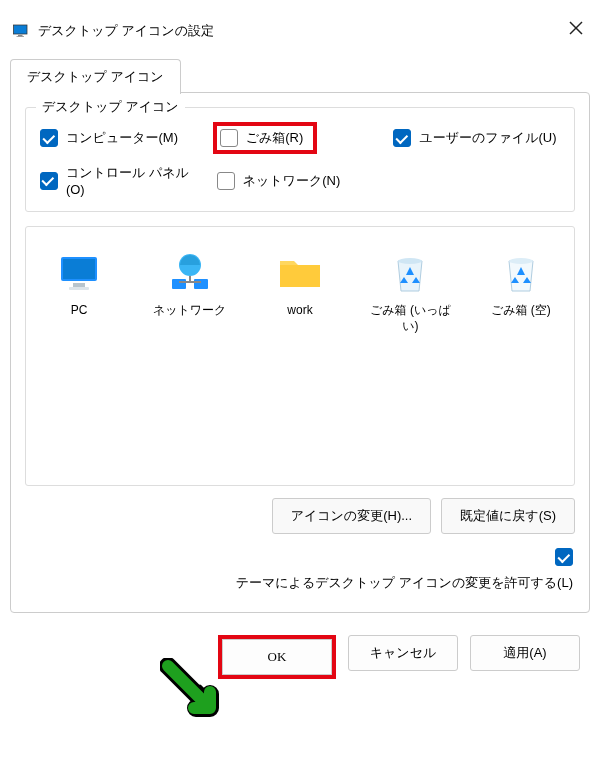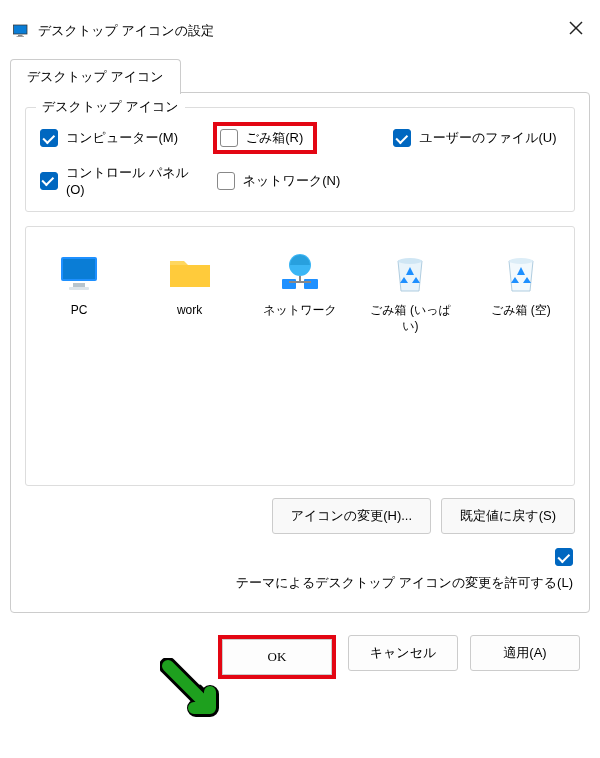--- a/index.html
+++ b/index.html
@@ -215,38 +215,38 @@
               <rect x="8" y="10" width="32" height="20" fill="#0a7dd6"></rect>
               <rect x="18" y="34" width="12" height="4" fill="#b8c4cc"></rect>
               <rect x="14" y="38" width="20" height="3" rx="1" fill="#dde4e9"></rect>
             </svg>
         </div>
         <div class="label">PC</div>
       </div>
       <div class="icon-item">
         <div class="ico">
           <svg viewBox="0 0 48 48">
-              <path d="M4 12 L4 38 L44 38 L44 16 L22 16 L18 12 Z" fill="#ffd75e"></path>
-              <path d="M4 16 L44 16 L44 38 L4 38 Z" fill="#ffcb3b"></path>
-            </svg>
-        </div>
-        <div class="label">work</div>
-      </div>
-      <div class="icon-item">
-        <div class="ico">
-          <svg viewBox="0 0 48 48">
               <circle cx="24" cy="16" r="11" fill="#3bb6f5"></circle>
               <path d="M14 16 A10 10 0 0 1 34 16" fill="#28a0de"></path>
               <rect x="6" y="30" width="14" height="10" rx="1" fill="#1e90ff"></rect>
               <rect x="28" y="30" width="14" height="10" rx="1" fill="#1e90ff"></rect>
               <line x1="24" y1="27" x2="24" y2="33" stroke="#888" stroke-width="2"></line>
               <line x1="13" y1="33" x2="35" y2="33" stroke="#888" stroke-width="2"></line>
             </svg>
         </div>
         <div class="label">ネットワーク</div>
+      </div>
+      <div class="icon-item">
+        <div class="ico">
+          <svg viewBox="0 0 48 48">
+              <path d="M4 12 L4 38 L44 38 L44 16 L22 16 L18 12 Z" fill="#ffd75e"></path>
+              <path d="M4 16 L44 16 L44 38 L4 38 Z" fill="#ffcb3b"></path>
+            </svg>
+        </div>
+        <div class="label">work</div>
       </div>
       <div class="icon-item">
         <div class="ico">
           <svg viewBox="0 0 48 48">
               <path d="M12 12 L36 12 L33 42 L15 42 Z" fill="#e8f4fb" stroke="#b0cde0" stroke-width="1"></path>
               <path d="M24 18 L20 26 L28 26 Z M18 28 L22 34 L14 34 Z M30 28 L34 34 L26 34 Z" fill="#1e90ff"></path>
               <ellipse cx="24" cy="12" rx="12" ry="3" fill="#cfe6f4"></ellipse>
             </svg>
         </div>
         <div class="label">ごみ箱 (いっぱい)</div>

